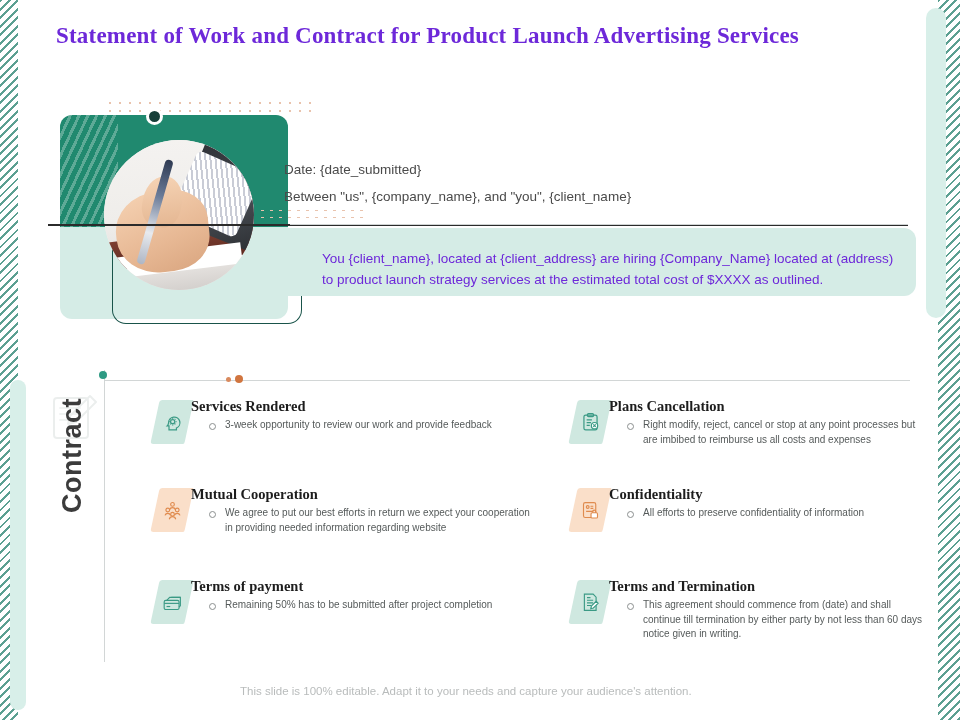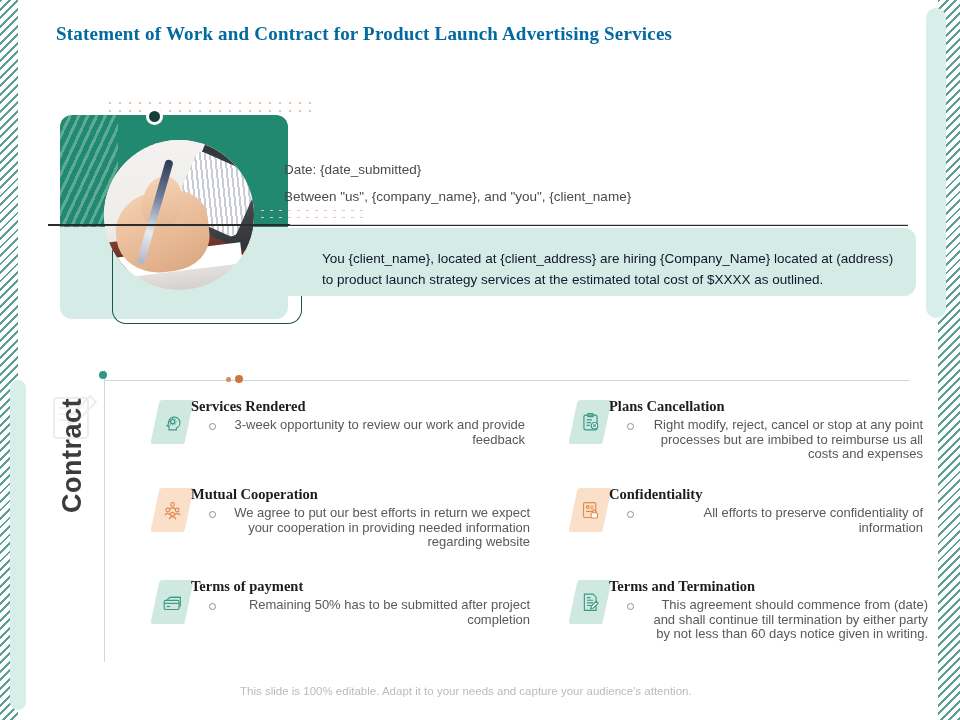--- a/index.html
+++ b/index.html
@@ -21,21 +21,21 @@
   .stripe-left{left:0;width:18px;}
   .stripe-right{right:0;width:22px;}
   .mint-pill{position:absolute;background:#d8efe9;border-radius:14px;}
   .mint-left{left:10px;top:380px;width:16px;height:330px;}
   .mint-right{right:14px;top:8px;width:20px;height:310px;}
 
   
   .title{
     position:absolute;left:56px;top:23px;width:840px;
     font-family:"Liberation Serif",serif;
-    font-weight:bold;font-size:19px;color:#0369a1;letter-spacing:.2px;
+    font-weight:bold;font-size:23px;color:#6d28d9;letter-spacing:.2px;
     white-space:nowrap;
   }
 
   
   .dots-top{
     position:absolute;left:105px;top:99px;width:210px;height:16px;
     background-image:radial-gradient(#e9c3ad 1.1px, transparent 1.2px);
     background-size:10px 8px;
   }
   .hero-teal{
@@ -99,21 +99,21 @@
   }
   .rule-top{position:absolute;left:48px;top:224px;width:860px;height:1.6px;background:#2b2b2b;}
   .rule-top-light{position:absolute;left:290px;top:224px;width:618px;height:1.4px;background:#cfd3d3;}
 
   .stmt-card{
     position:absolute;left:288px;top:228px;width:628px;height:68px;
     background:#d5ece6;border-radius:0 12px 12px 0;
   }
   .stmt-text{
     position:absolute;left:322px;top:248px;width:578px;
-    font-size:13.5px;line-height:21px;color:#0f172a;
+    font-size:13.5px;line-height:21px;color:#6d28d9;
   }
 
   
   .vrule{position:absolute;left:104px;top:370px;width:1.3px;height:292px;background:#d2d6d6;}
   .hrule{position:absolute;left:104px;top:380px;width:806px;height:1.3px;background:#d2d6d6;}
   .dot-teal{position:absolute;left:99px;top:371px;width:8px;height:8px;border-radius:50%;background:#2e9a83;}
   .dot-or1{position:absolute;left:226px;top:377px;width:5px;height:5px;border-radius:50%;background:#d98a5e;}
   .dot-or2{position:absolute;left:235px;top:375px;width:8px;height:8px;border-radius:50%;background:#d1753f;}
 
   .watermark{position:absolute;left:48px;top:392px;width:52px;height:52px;opacity:.28;}
@@ -137,22 +137,22 @@
     position:absolute;inset:0;transform:skewX(12deg);
     display:flex;align-items:center;justify-content:center;
   }
   .item-head{
     position:absolute;left:36px;top:-2px;
     font-family:"Liberation Serif",serif;font-weight:bold;
     font-size:14.5px;color:#1d1d1d;white-space:nowrap;
   }
   .bullets{position:absolute;left:48px;top:18px;margin:0;padding:0;list-style:none;}
   .bullets li{
-    position:relative;padding-left:22px;font-size:13px;line-height:14.5px;
-    color:#555a5a;margin-bottom:1px;text-align:right;
+    position:relative;padding-left:22px;font-size:10px;line-height:14.5px;
+    color:#555a5a;margin-bottom:1px;
   }
   .bullets li:before{
     content:"";position:absolute;left:6px;top:4.5px;width:5px;height:5px;
     border:1px solid #8b8f8f;border-radius:50%;
   }
 
   
   .footer{
     position:absolute;left:240px;top:685px;width:520px;
     font-size:11.5px;color:#b9bcbc;white-space:nowrap;

